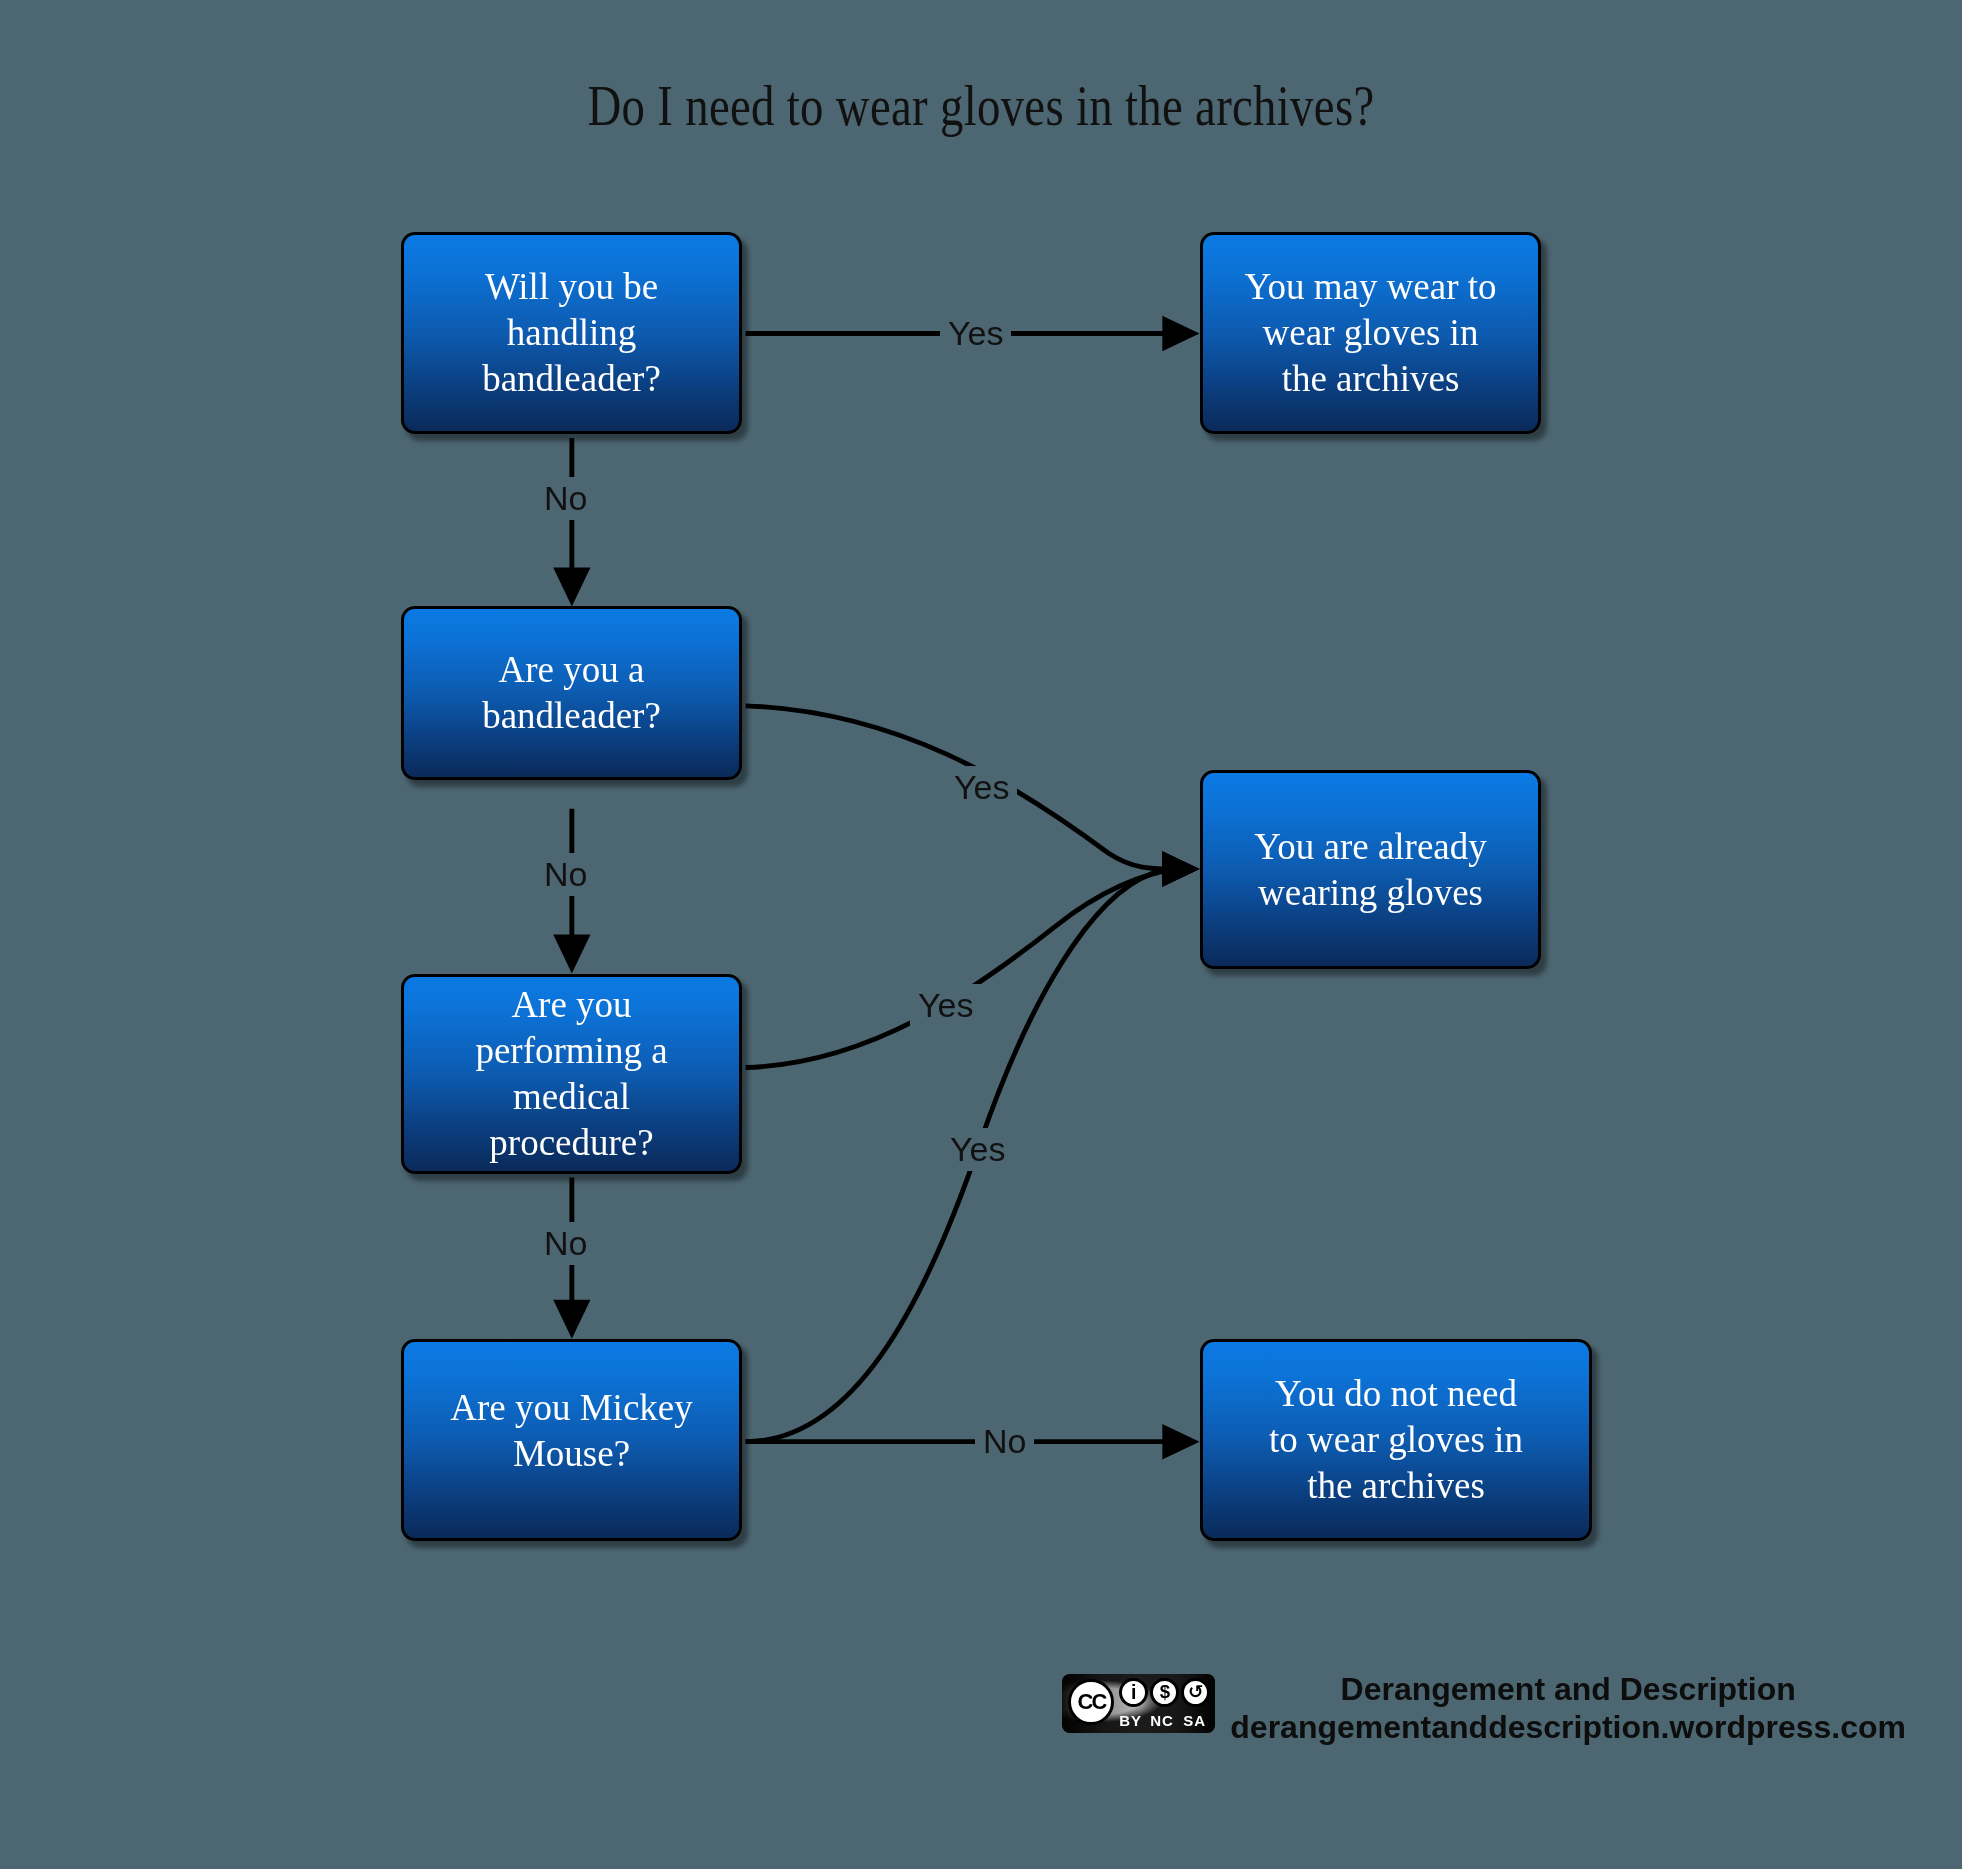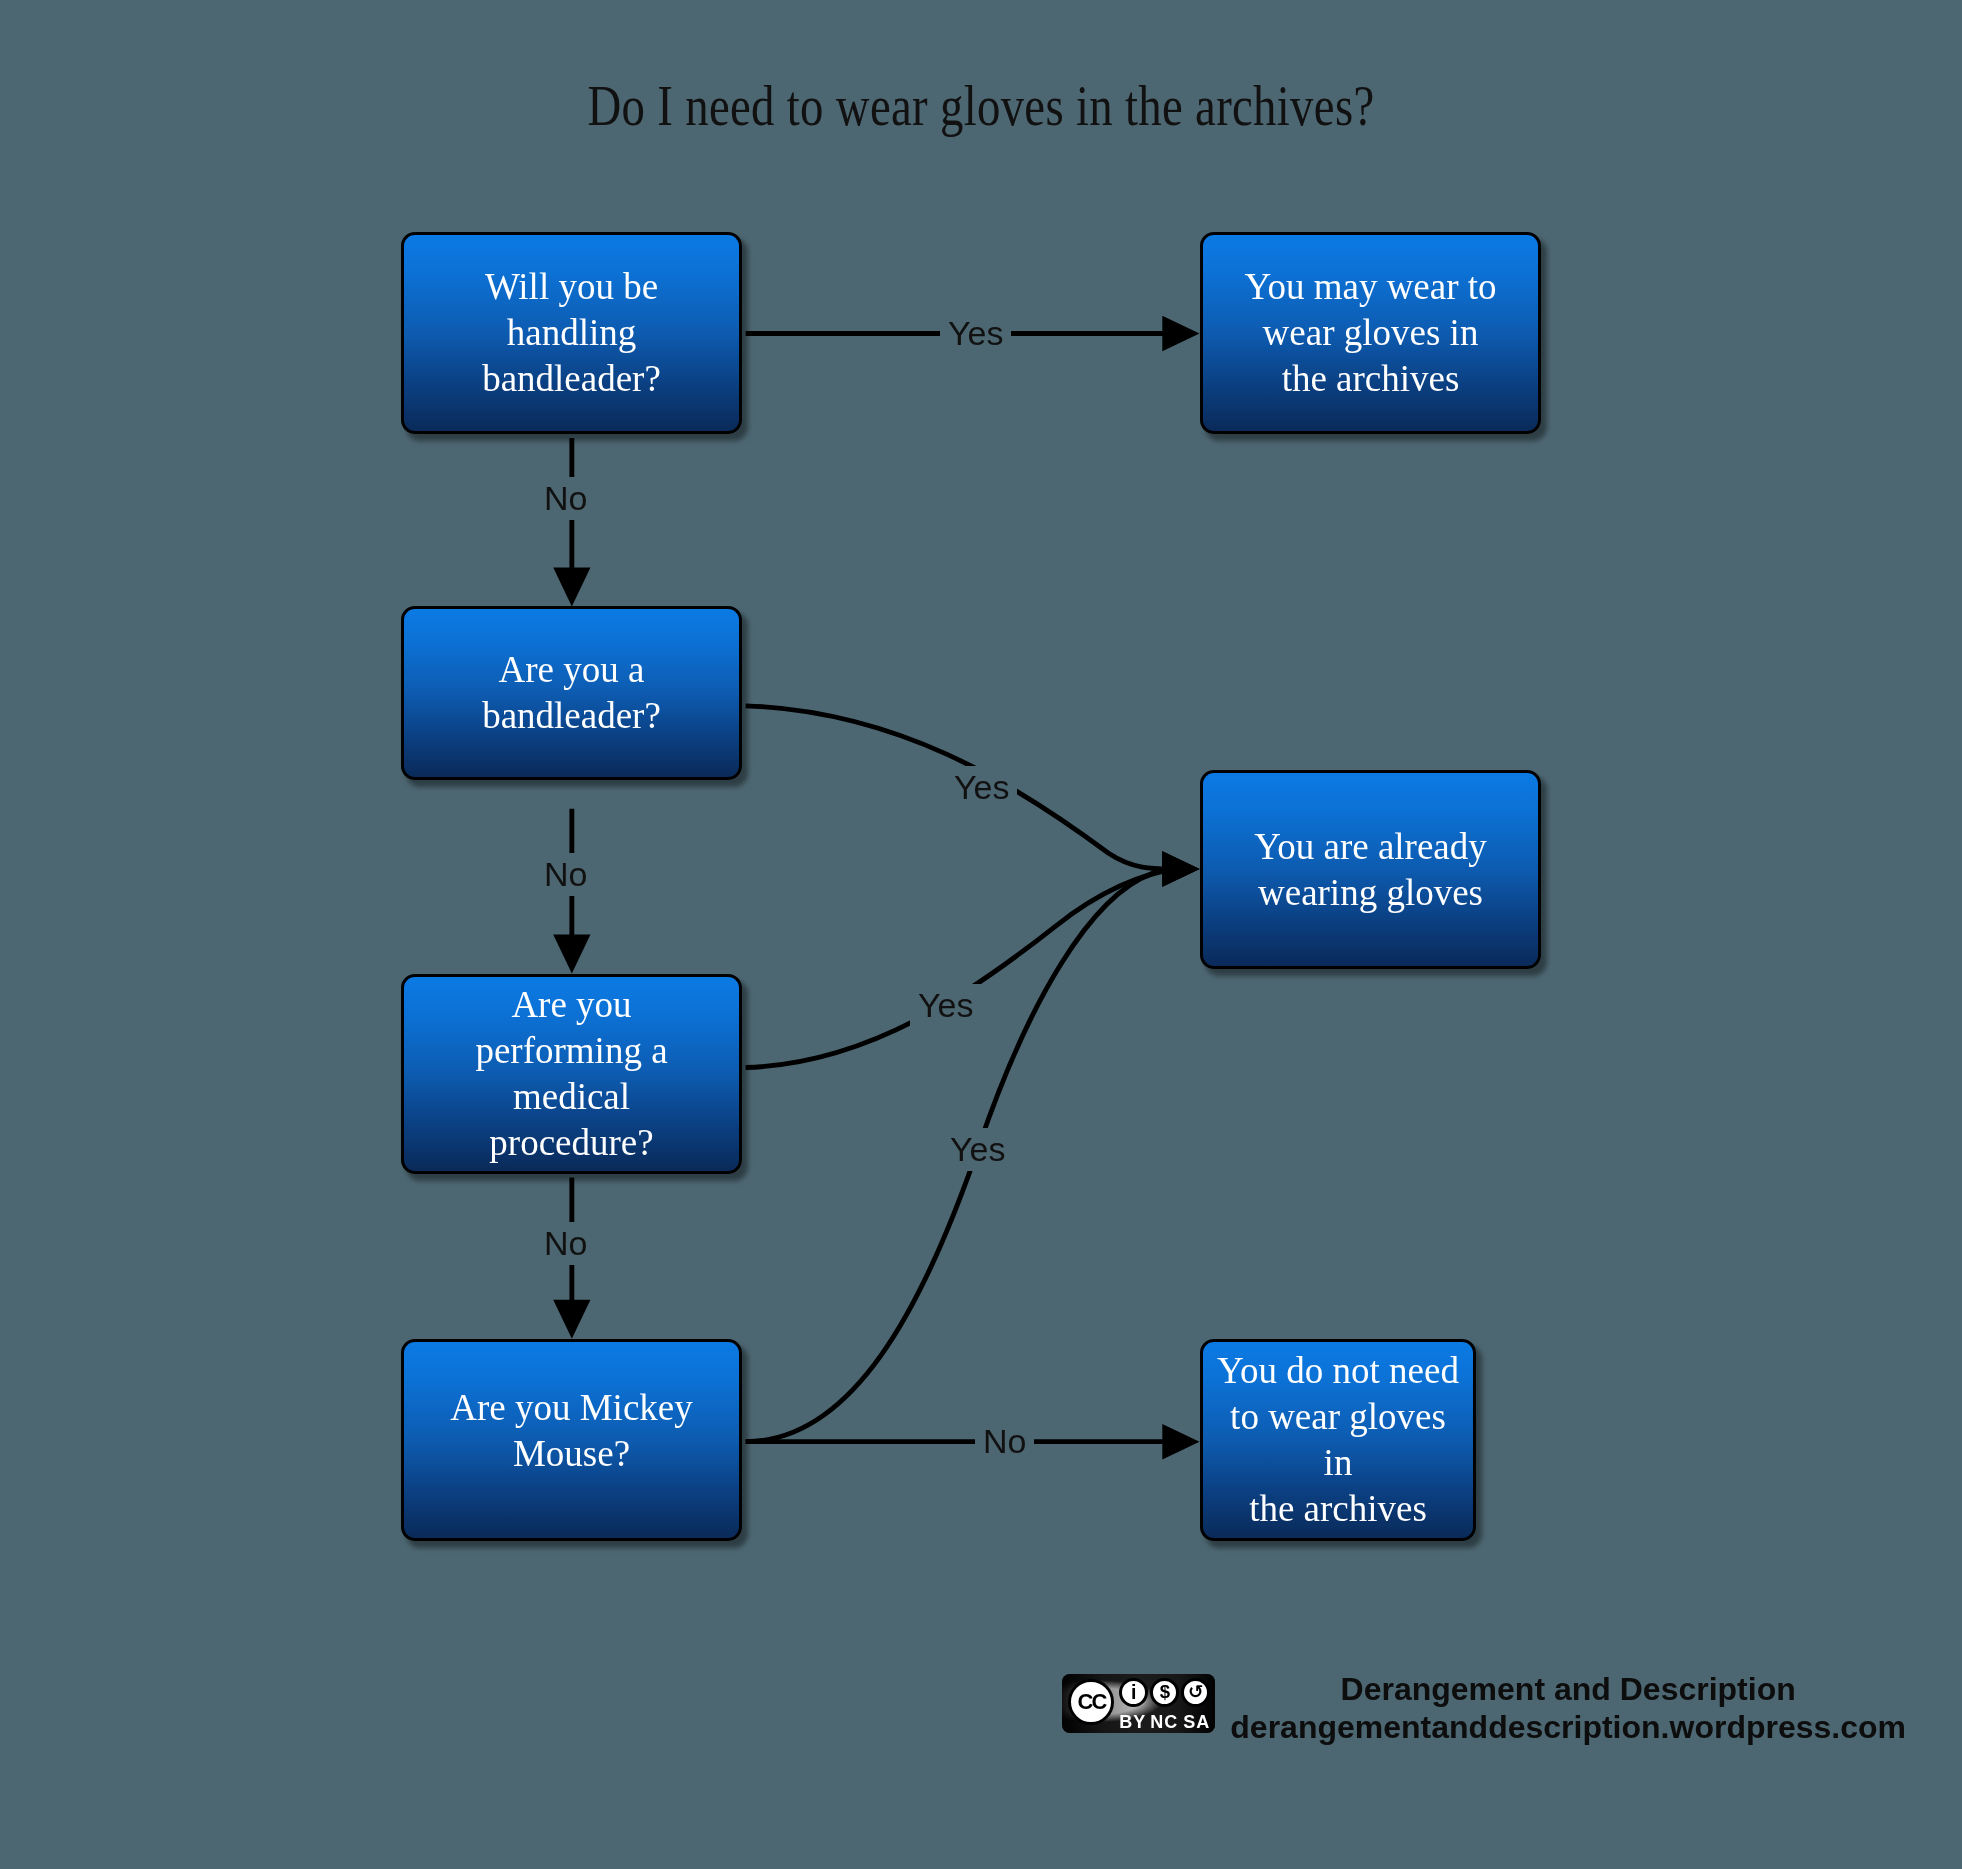--- a/index.html
+++ b/index.html
@@ -55,21 +55,21 @@
   }
   .node .txt { display: block; width: 100%; }
 
   
   #node-photographs   { left: 401px;  top: 232px;  width: 341px;  height: 202px; }
   #node-may-need      { left: 1200px; top: 232px;  width: 341px;  height: 202px; }
   #node-bandleader    { left: 401px;  top: 606px;  width: 341px;  height: 174px; }
   #node-already       { left: 1200px; top: 770px;  width: 341px;  height: 199px; }
   #node-medical       { left: 401px;  top: 974px; width: 341px;  height: 200px; }
   #node-mickey        { left: 401px;  top: 1339px; width: 341px;  height: 202px; }
-  #node-do-not-need   { left: 1200px; top: 1339px; width: 276px;  height: 202px; }
+  #node-do-not-need   { left: 1200px; top: 1339px; width: 392px;  height: 202px; }
 
   
   #node-mickey { align-items: flex-start; padding-top: 43px; }
 
   
   #edges {
     position: absolute;
     left: 0; top: 0;
     width: 1962px;
     height: 1870px;
@@ -142,21 +142,21 @@
     font-weight: 700;
     line-height: 1;
   }
   #cc-main   { left: 6.2px;  top: 5.3px;  width: 46px; height: 46px; font-size: 22px; letter-spacing: -1.8px; }
   #cc-by     { left: 57px; top: 4.4px;  width: 29px; height: 29px; font-size: 19.5px; }
   #cc-nc     { left: 88px; top: 4.4px;  width: 29px; height: 29px; font-size: 18.6px; }
   #cc-sa     { left: 119px;top: 4.4px;  width: 29px; height: 29px; font-size: 18.6px; }
   .cc-lbl {
     position: absolute;
     font-family: "Liberation Sans", "DejaVu Sans", sans-serif;
-    font-size: 18px;
+    font-size: 15px;
     font-weight: 700;
     color: #ffffff;
     letter-spacing: 0.9px;
   }
   #lbl-by { left: 57px; top: 38px; }
   #lbl-nc { left: 88px; top: 38px; }
   #lbl-sa { left: 121px;top: 38px; }
 </style>
 </head>
 <body>

